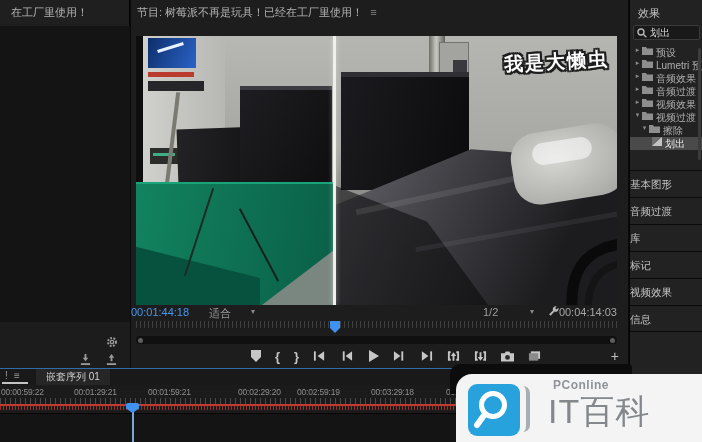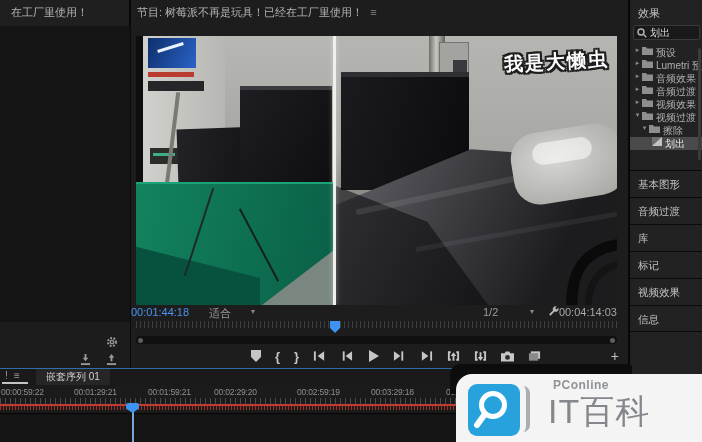--- a/index.html
+++ b/index.html
@@ -111,34 +111,34 @@
              border-radius:2px;display:flex;align-items:center;gap:3px;padding-left:3px}
   .fx-search span{font-size:10px;color:#dcdcdc}
   .fx-tree{position:absolute;left:0;top:46px;width:73px}
   .trow{height:13px;display:flex;align-items:flex-start;font-size:10px;color:#aeaeae;white-space:nowrap;overflow:hidden}
   .trow .arr{width:9px;font-size:7px;color:#8a8a8a;text-align:center;flex:none}
   .trow svg{flex:none;margin-right:3px}
   .ind0{padding-left:3px}.ind1{padding-left:10px}.ind2{padding-left:22px}
   .trow.sel{background:#4a4a4a;color:#ececec}
   .fx-scrollbar{position:absolute;right:1px;top:48px;width:3px;height:112px;background:#3c3c3c;border-radius:2px}
   .fx-sections{position:absolute;left:0;top:170px;width:73px}
-  .fxsec{height:27px;line-height:27px;border-top:1px solid #0b0b0b;padding-left:8px;font-size:10.5px;color:#c0c0c0;background:#222;
+  .fxsec{height:27px;line-height:27px;border-top:1px solid #0b0b0b;font-size:10.5px;color:#c0c0c0;background:#222;
          white-space:nowrap;overflow:hidden}
   .fxsec:last-child{border-bottom:1px solid #0b0b0b}
 
   
   #tl{left:0;top:368px;width:628px;height:74px;background:#1b1b1b;border-top:1px solid #2f6da8}
   .tl-tabbar{position:absolute;left:0;top:0;width:628px;height:16px;background:#191919}
   .tl-badge{position:absolute;left:5px;top:1px;font-size:10px;color:#9a9a9a}
   .tl-menu{position:absolute;left:14px;top:1px;font-size:10px;color:#9a9a9a}
   .tl-underline{position:absolute;left:2px;top:13px;width:26px;height:2px;background:#c4c4c4}
   .tl-tab{position:absolute;left:36px;top:0;height:16px;line-height:16px;padding:0 10px;background:#262626;font-size:10px;color:#d2d2d2}
   .tl-ruler{position:absolute;left:0;top:16px;width:628px;height:18px}
   .rlabel{position:absolute;top:2px;font-size:8.5px;color:#8f8f8f;white-space:nowrap;letter-spacing:-0.2px}
-  .rl0{left:1px}.rl1{left:74px}.rl2{left:148px}.rl3{left:214px}.rl4{left:297px}.rl5{left:371px}.rl6{left:446px}
+  .rl0{left:1px}.rl1{left:74px}.rl2{left:148px}.rl3{left:238px}.rl4{left:297px}.rl5{left:371px}.rl6{left:446px}
   .comb-gray{position:absolute;left:0;top:29px;width:628px;height:6px;
              background:repeating-linear-gradient(90deg,#4a4a4a 0 1px,transparent 1px 5px)}
   .render-red{position:absolute;left:0;top:35px;width:628px;height:2px;background:#c23b33}
   .comb-red{position:absolute;left:0;top:37px;width:628px;height:4px;
             background:repeating-linear-gradient(90deg,#9c2f28 0 1px,transparent 1px 3px)}
   .tl-tracks{position:absolute;left:0;top:44px;width:628px;height:30px;background:#141414;border-top:1px solid #050505}
   .tl-ph{position:absolute;left:126px;top:34px;width:13px;height:10px;background:#3f93f0;border-radius:2px;
          clip-path:polygon(0 0,100% 0,100% 55%,50% 100%,0 55%)}
   .tl-stem{position:absolute;left:132px;top:42px;width:2px;height:32px;background:#7aa7d9}
 

